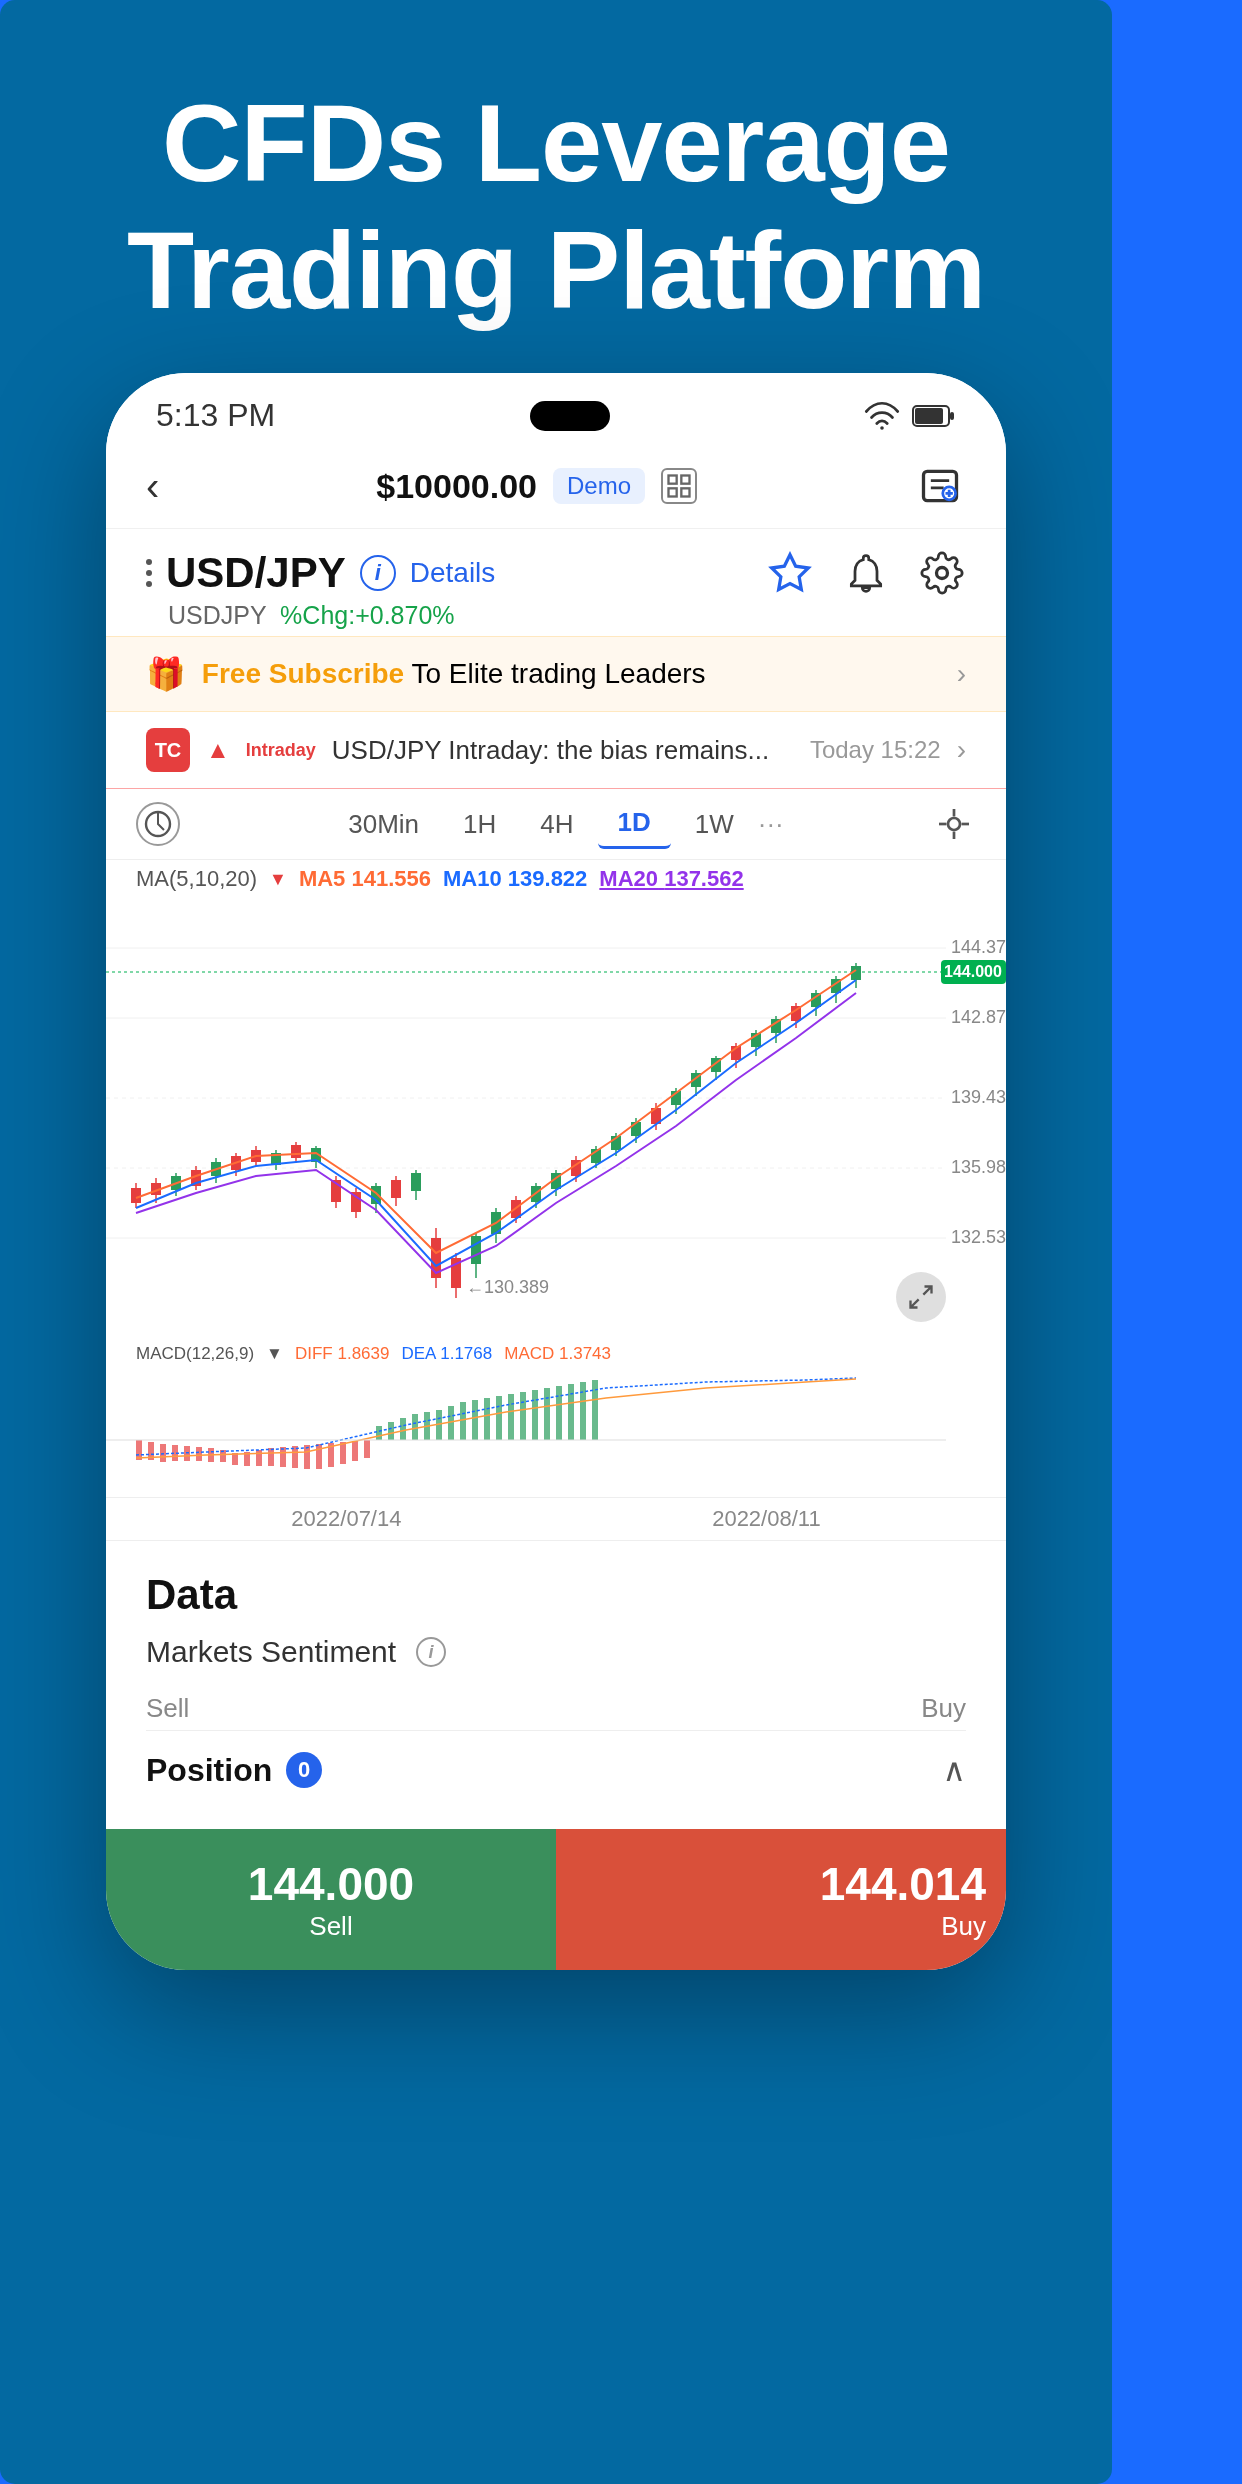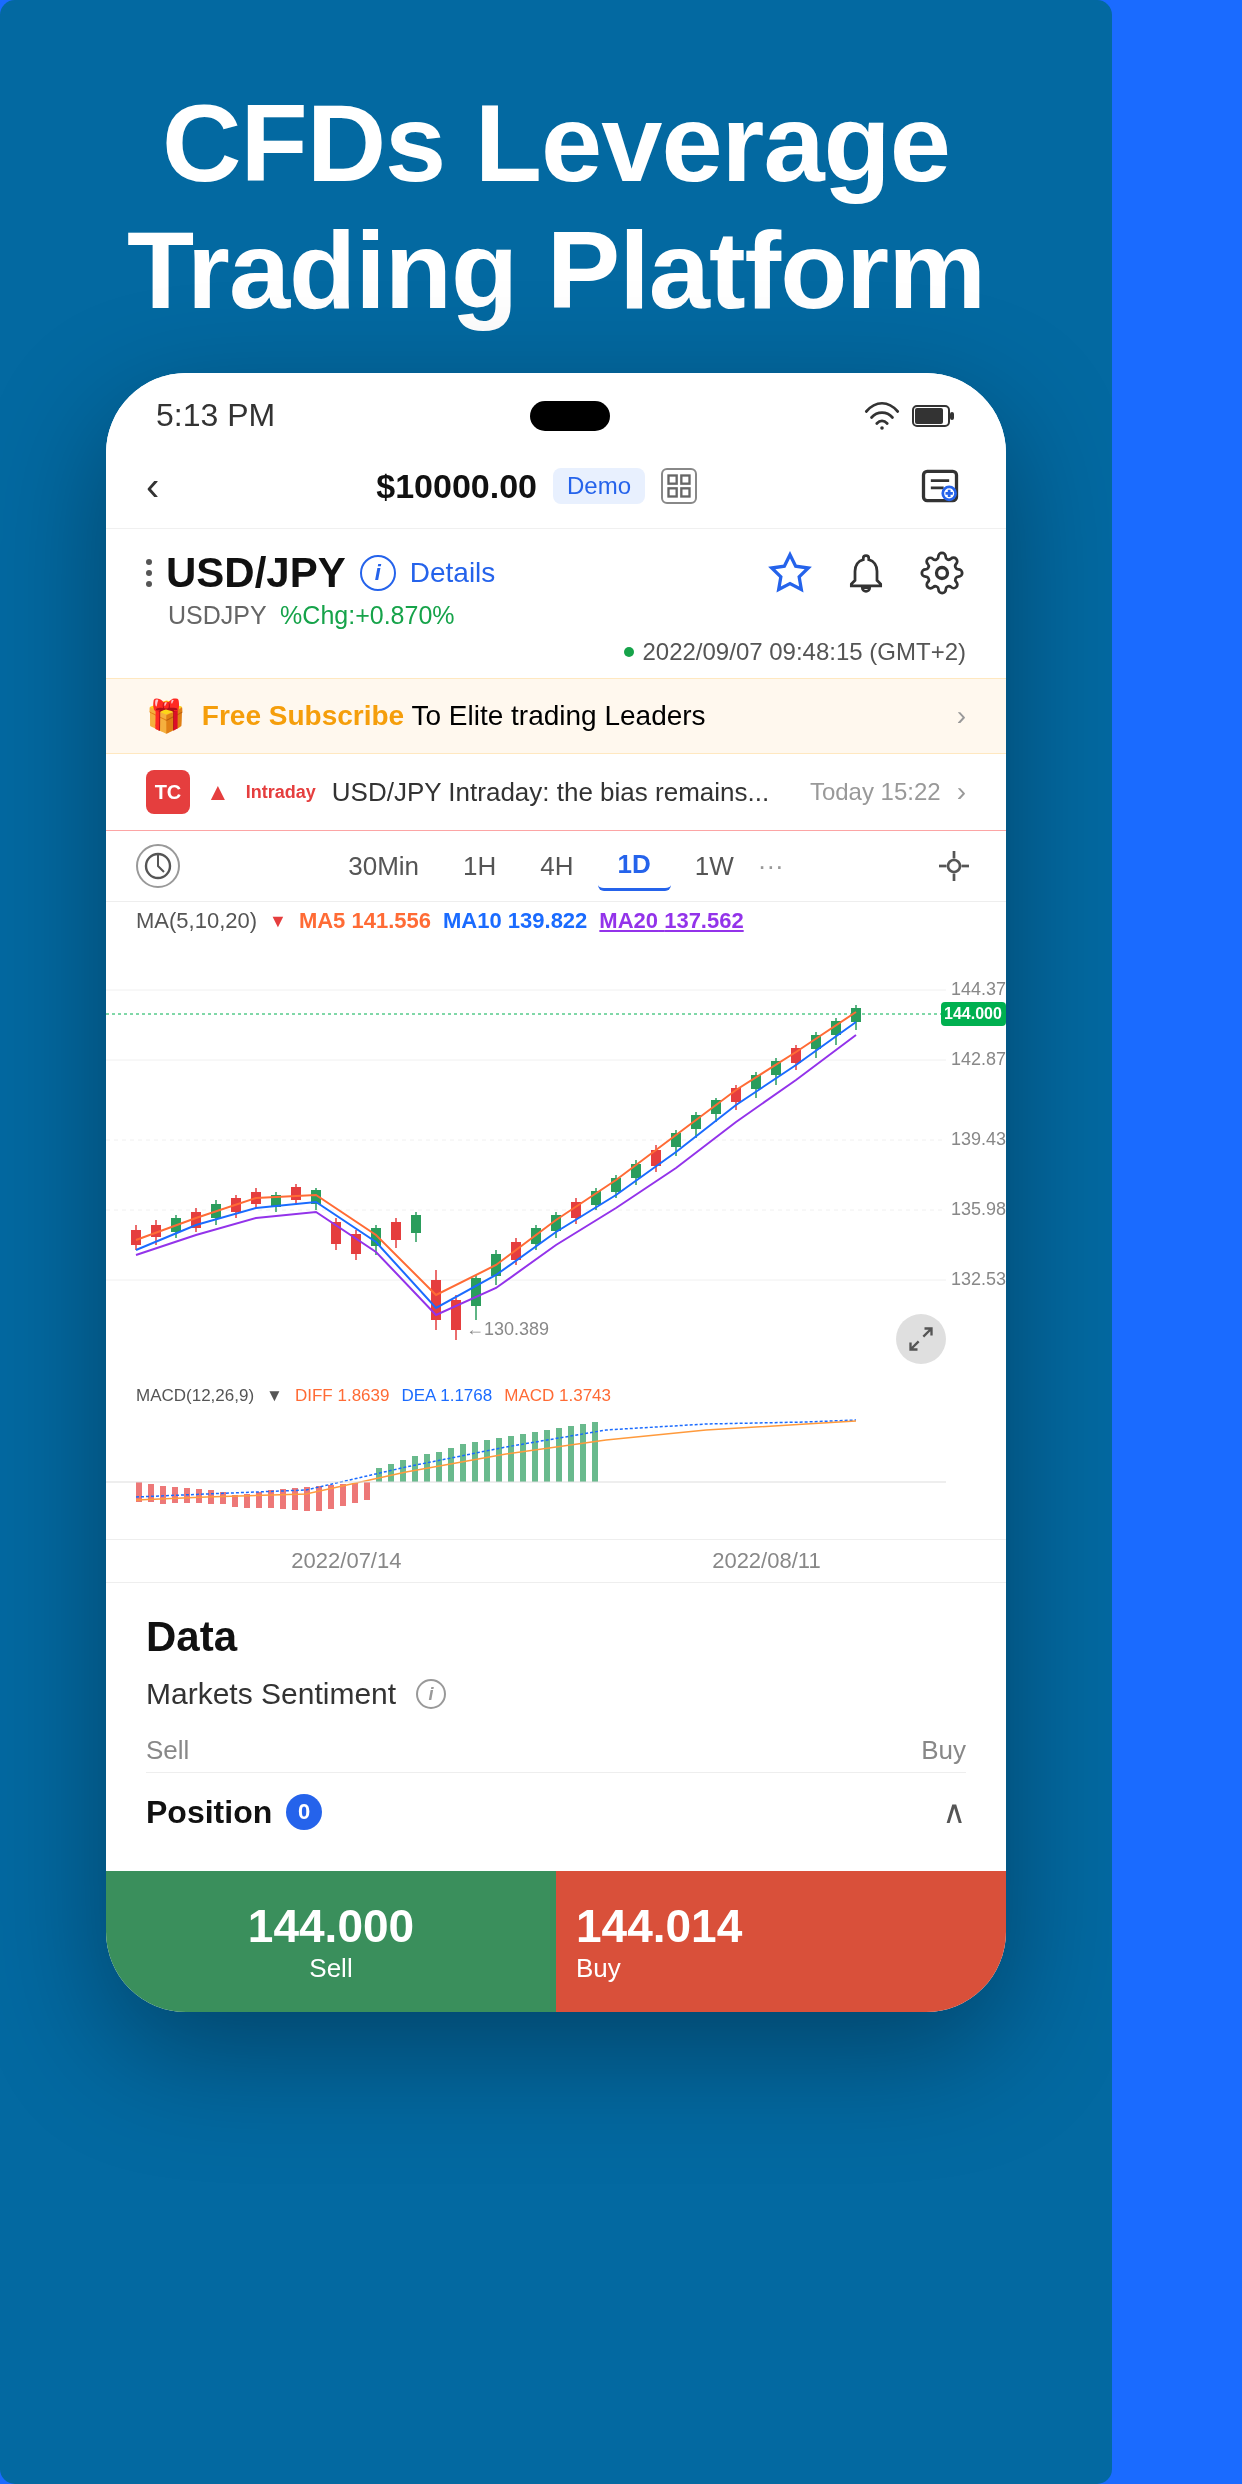--- a/index.html
+++ b/index.html
@@ -471,21 +471,21 @@
       background: #3a8f5c;
       color: white;
       text-align: center;
       padding: 28px 20px;
       cursor: pointer;
     }
     .buy-btn {
       flex: 1;
       background: #d9503a;
       color: white;
-      text-align: left;
+      text-align: right;
       padding: 28px 20px;
       cursor: pointer;
     }
     .btn-price {
       font-size: 46px;
       font-weight: 700;
       display: block;
     }
     .btn-label {
       font-size: 26px;
@@ -587,24 +587,20 @@
 
           <div class="icon-btn">
             <svg width="44" height="44" viewBox="0 0 24 24" fill="none">
               <circle cx="12" cy="12" r="3" stroke="#333" stroke-width="1.8" fill="none"></circle>
               <path d="M19.4 15a1.65 1.65 0 0 0 .33 1.82l.06.06a2 2 0 0 1-2.83 2.83l-.06-.06a1.65 1.65 0 0 0-1.82-.33 1.65 1.65 0 0 0-1 1.51V21a2 2 0 0 1-4 0v-.09A1.65 1.65 0 0 0 9 19.4a1.65 1.65 0 0 0-1.82.33l-.06.06a2 2 0 0 1-2.83-2.83l.06-.06A1.65 1.65 0 0 0 4.68 15a1.65 1.65 0 0 0-1.51-1H3a2 2 0 0 1 0-4h.09A1.65 1.65 0 0 0 4.6 9a1.65 1.65 0 0 0-.33-1.82l-.06-.06a2 2 0 0 1 2.83-2.83l.06.06A1.65 1.65 0 0 0 9 4.68a1.65 1.65 0 0 0 1-1.51V3a2 2 0 0 1 4 0v.09a1.65 1.65 0 0 0 1 1.51 1.65 1.65 0 0 0 1.82-.33l.06-.06a2 2 0 0 1 2.83 2.83l-.06.06A1.65 1.65 0 0 0 19.4 9a1.65 1.65 0 0 0 1.51 1H21a2 2 0 0 1 0 4h-.09a1.65 1.65 0 0 0-1.51 1z" stroke="#333" stroke-width="1.5" fill="none"></path>
             </svg>
           </div>
         </div>
       </div>
 
-      <div class="time-row">
-        <div class="dot-indicator"></div>
-        <span>2022/09/07 09:48:15 (GMT+2)</span>
-      </div>
 
       <div class="subscribe-banner">
         <div class="subscribe-left">
           <span class="gift-icon">🎁</span>
           <span>
             <span class="subscribe-free">Free Subscribe</span><span> To Elite trading Leaders</span>
           </span>
         </div>
         <span class="chevron-right">›</span>
       </div>

